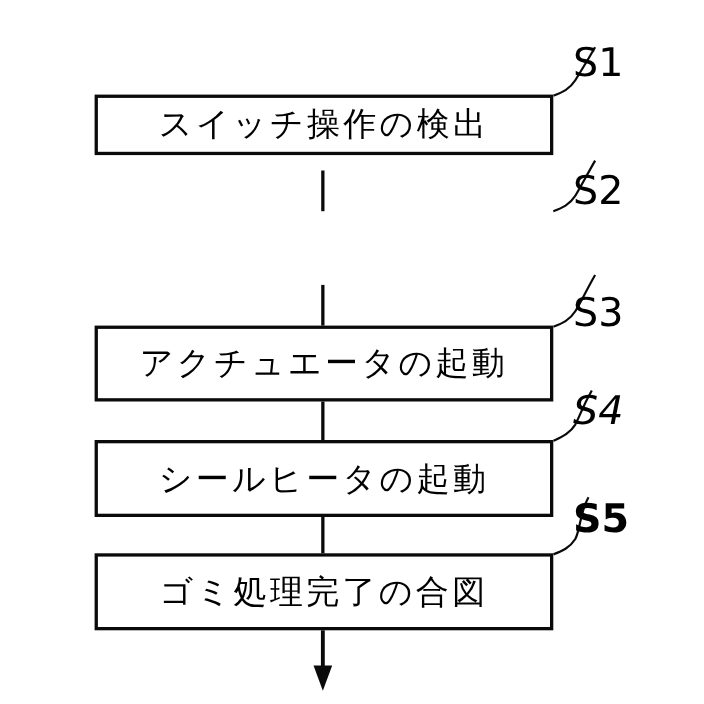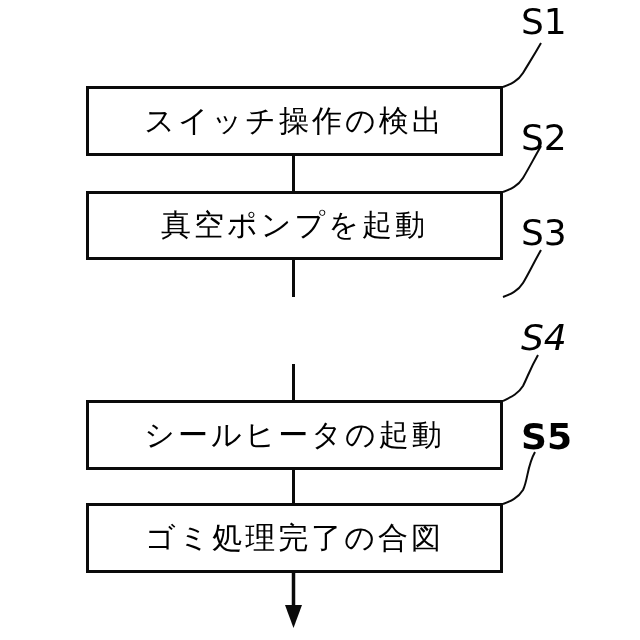--- a/index.html
+++ b/index.html
@@ -24,40 +24,41 @@
     box-sizing: border-box;
     background: #ffffff;
     display: flex;
     align-items: center;
     justify-content: center;
     font-size: 30px;
     letter-spacing: 3px;
     white-space: nowrap;
     z-index: 2;
   }
-  .box-1 { top: 86px;  height: 70px; }
+  .box-1 { top: 86px;  height: 55px; }
   .box-2 { top: 191px; height: 69px; }
   .box-3 { top: 296px; height: 69px; }
   .box-4 { top: 400px; height: 70px; }
   .box-5 { top: 503px; height: 70px; }
 
   .step-code {
     position: absolute;
     left: 521px;
     width: 44px;
     font-family: "DejaVu Sans", "Liberation Sans", sans-serif;
     font-size: 36px;
     line-height: 36px;
     letter-spacing: 0px;
     text-align: left;
     z-index: 2;
+    margin-top: 36px;
   }
   .code-1 { top: 4px; }
   .code-2 { top: 120px; }
-  .code-3 { top: 215px; }
+  .code-3 { top: 231px; }
   .code-4 { top: 320px; font-style: italic; }
   .code-5 { top: 419px; font-weight: bold; }
 
   .lines-overlay {
     position: absolute;
     left: 0;
     top: 0;
     width: 640px;
     height: 640px;
     z-index: 1;
@@ -81,22 +82,22 @@
     <path d="M541 43 C533 57 529 63 523 73 C518 81 511 84 503 87" fill="none" stroke="#0a0a0a" stroke-width="2"></path>
     <path d="M541 146 C533 160 529 168 523 178 C518 186 511 189 503 192" fill="none" stroke="#0a0a0a" stroke-width="2"></path>
     <path d="M541 250 C533 264 529 273 523 283 C518 291 511 294 503 297" fill="none" stroke="#0a0a0a" stroke-width="2"></path>
     <path d="M538 355 C530 369 528 376 523 386 C518 394 511 397 503 401" fill="none" stroke="#0a0a0a" stroke-width="2"></path>
     <path d="M535 452 C527 466 528 480 523 490 C518 498 511 501 503 504" fill="none" stroke="#0a0a0a" stroke-width="2"></path>
   </svg>
 
   <div class="flow-box box-1">
     <span>スイッチ操作の検出</span>
   </div>
-  <div class="flow-box box-2">
-    <span>真空ポンプを起動</span>
+  <div class="flow-box box-3">
+    <span>アクチュエータの起動</span>
   </div>
   <div class="flow-box box-5">
     <span>ゴミ処理完了の合図</span>
   </div>
   <div class="flow-box box-4">
     <span>シールヒータの起動</span>
   </div>
 
   <div class="step-code code-1">S1</div>
   <div class="step-code code-2">S2</div>

